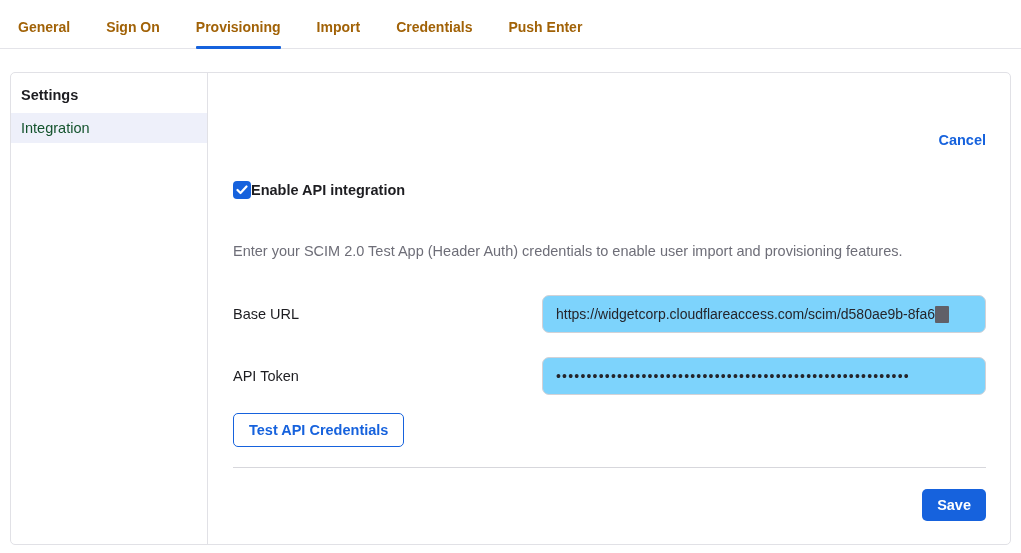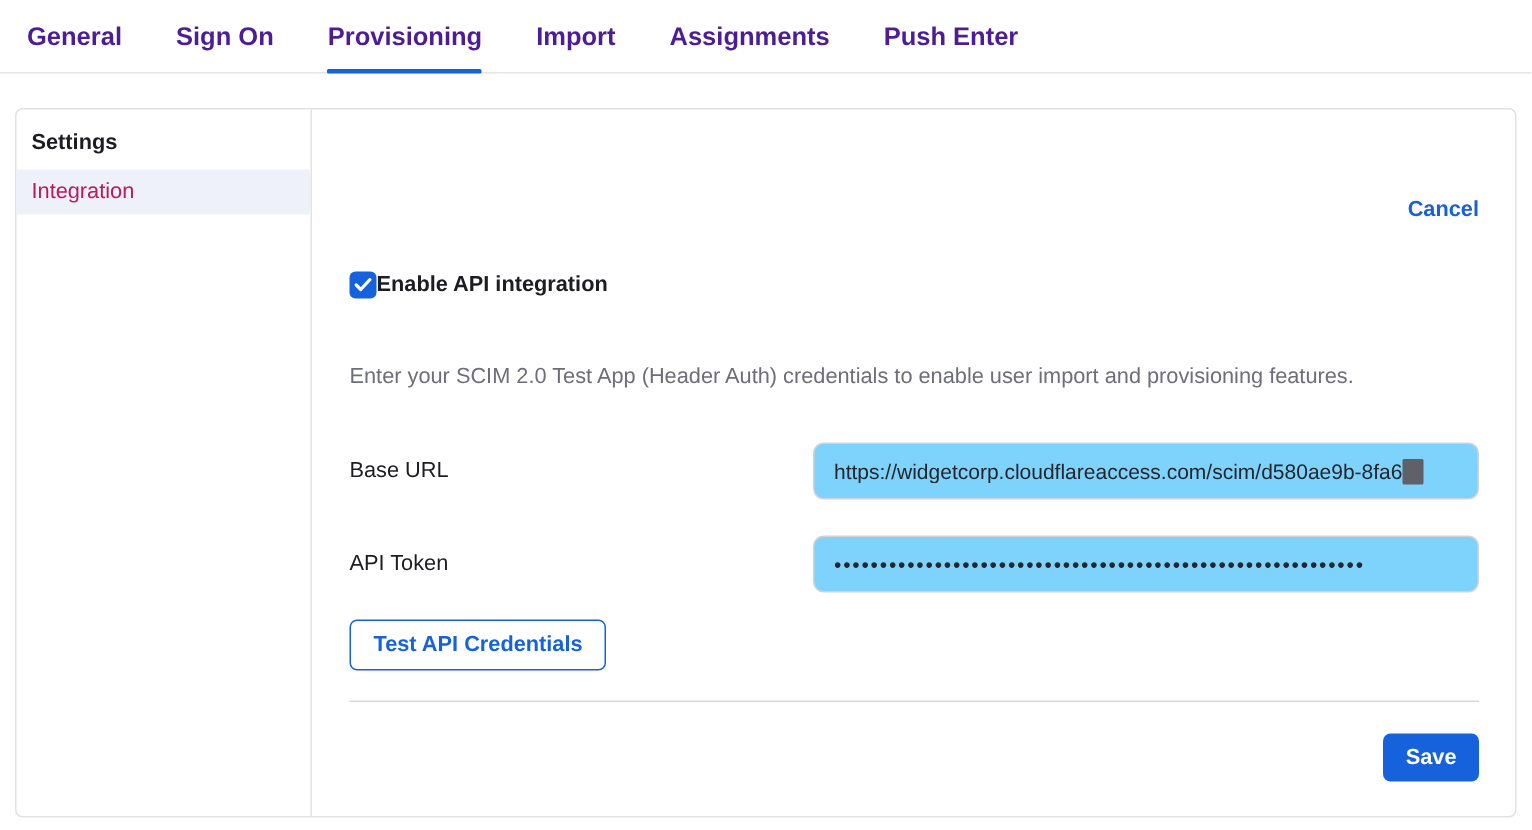--- a/index.html
+++ b/index.html
@@ -16,23 +16,23 @@
     display: flex;
     align-items: flex-end;
     gap: 36px;
     padding-left: 18px;
     height: 49px;
     border-bottom: 1px solid #e4e4e9;
     position: relative;
   }
   .tab {
     position: relative;
-    font-size: 17px;
-    font-weight: 700;
-    color: #4c1d95;
+    font-size: 14px;
+    font-weight: 700;
+    color: #a16207;
     padding-bottom: 13px;
     cursor: pointer;
     white-space: nowrap;
   }
   .tab.active::after {
     content: "";
     position: absolute;
     left: 0; right: 0; bottom: -1px;
     height: 3px;
     background: var(--accent);
@@ -60,21 +60,21 @@
     font-weight: 700;
     color: #1d1d21;
     padding: 0 10px 10px 10px;
   }
   .sidebar-item {
     height: 30px;
     display: flex;
     align-items: center;
     padding-left: 10px;
     font-size: 14.5px;
-    color: #be185d;
+    color: #14532d;
     cursor: pointer;
   }
   .sidebar-item.active { background: #eef0fa; }
 
   
   .content {
     flex: 1;
     padding: 0 24px 0 25px;
     min-width: 0;
   }
@@ -200,21 +200,21 @@
   }
 </style>
 </head>
 <body>
 
 <div class="tabbar">
   <div class="tab">General</div>
   <div class="tab">Sign On</div>
   <div class="tab active">Provisioning</div>
   <div class="tab">Import</div>
-  <div class="tab">Assignments</div>
+  <div class="tab">Credentials</div>
   <div class="tab">Push Enter</div>
 </div>
 
 <div class="panel">
 
   <div class="sidebar">
     <div class="sidebar-heading">Settings</div>
     <div class="sidebar-item active">Integration</div>
   </div>
 

